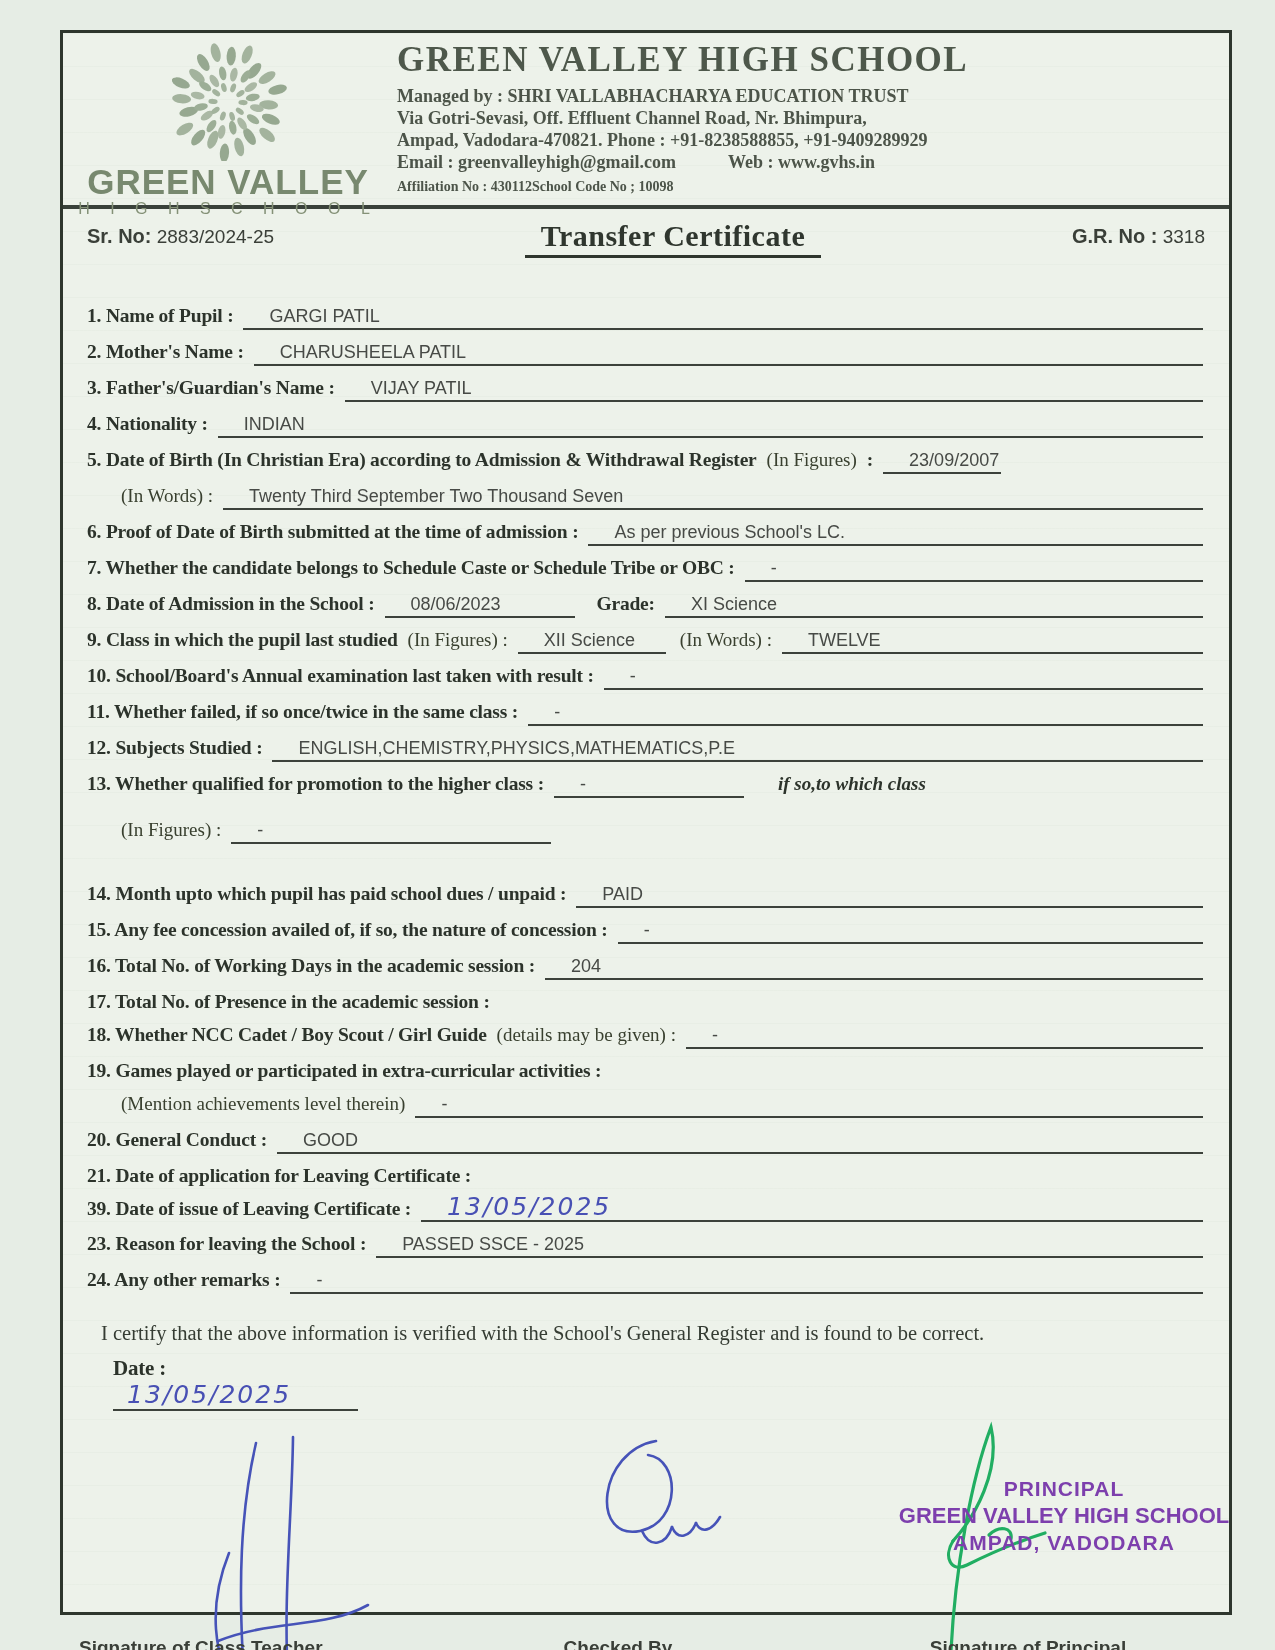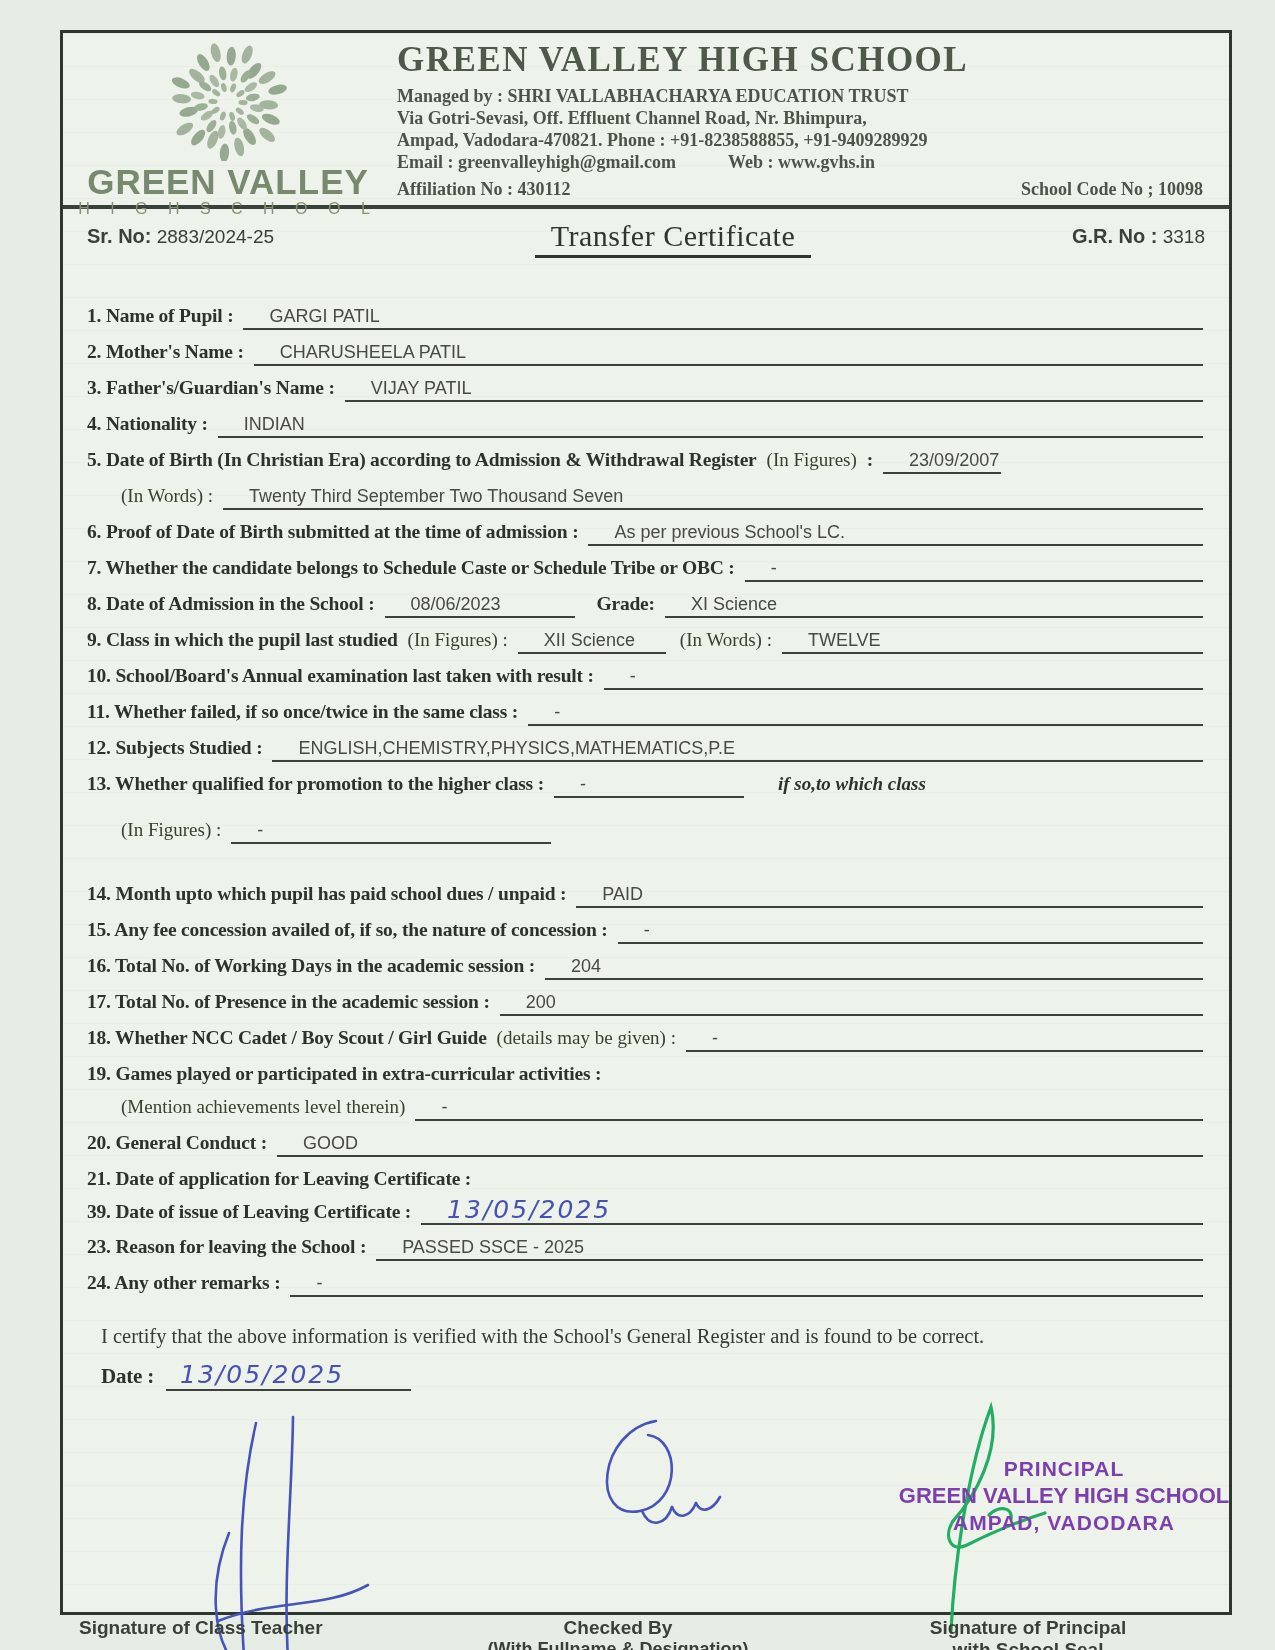--- a/index.html
+++ b/index.html
@@ -26,47 +26,47 @@
     font-size: 35px; color: #78896f; letter-spacing: 1px; line-height: 30px; margin-top: 2px; }
   .logo-sub { font-family: "Liberation Sans", sans-serif; font-size: 16px;
     color: #849177; letter-spacing: 8px; margin-top: 3px; }
   .hdr-right { flex: 1; padding-left: 14px; color: #4c5548; }
   .school-name { font-size: 35px; font-weight: bold; letter-spacing: 1.5px;
     color: #4e584b; line-height: 38px; }
   .hdr-line { font-size: 18px; font-weight: bold; line-height: 22px; color: #4c5449; }
   .hdr-line.first { margin-top: 6px; }
   .email-web { display: flex; }
   .email-web .web { margin-left: 52px; }
-  .affil-row { display: flex; justify-content: space-between; margin-top: 6px;
-    font-size: 18px; font-weight: bold; color: #4c5449; padding-right: 6px; }
+  .affil-row { display: flex; margin-top: 6px;
+    font-size: 14px; font-weight: bold; color: #4c5449; padding-right: 6px; }
   .hdr-sep { border: 0; border-top: 4px solid #39413a; margin: 0; }
   
   .title-row { display: flex; align-items: flex-start; padding: 10px 24px 0 24px; }
   .srno, .grno { font-family: "Liberation Sans", sans-serif; font-size: 19px; color: #3a3f38;
     white-space: nowrap; margin-top: 6px; }
   .srno b, .grno b { font-size: 20px; }
   .title-mid { flex: 1; text-align: center; }
-  .cert-title { display: inline-block; font-size: 30px; font-weight: normal; color: #2f362e;
+  .cert-title { display: inline-block; font-size: 30px; font-weight: bold; color: #2f362e;
     border-bottom: 3px solid #2f362e; padding: 0 16px 2px 16px; letter-spacing: 0.5px; }
   
   .fields { margin-top: 46px; padding: 0 26px 0 24px; }
   .row { display: flex; align-items: baseline; margin-top: 10px; }
   .row > * + * { margin-left: 10px; }
   .lab { font-weight: bold; font-size: 19.5px; color: #2c332b; line-height: 23px;
     letter-spacing: -0.2px; white-space: nowrap; }
   .plain { font-size: 19px; color: #39402f; line-height: 23px; white-space: nowrap; }
   .ital { font-size: 19px; font-weight: bold; font-style: italic; color: #2c332b; white-space: nowrap; }
   .val { border-bottom: 2px solid #3c423b; padding: 0 4px 1px 26px; white-space: nowrap; }
   .val.grow { flex: 1; }
   .val-text { font-family: "Liberation Sans", sans-serif; font-size: 18px; color: #474a46; }
   .hand .val-text { font-family: "DejaVu Sans", sans-serif; font-style: italic;
     font-size: 25px; color: #4850b4; letter-spacing: 2px; line-height: 18px; }
   
   .certify { margin: 28px 26px 0 38px; font-size: 20.5px; color: #353c33; }
-  .date-row { display: flex; align-items: baseline; margin: 12px 0 0 38px; }
+  .date-row { display: flex; align-items: baseline; margin: 12px 0 0 38px; flex-direction: column; }
   .date-row .lab { font-size: 21px; }
   .date-line { border-bottom: 2px solid #3c423b; width: 245px; margin-left: 12px;
     padding: 0 0 0 14px; white-space: nowrap; }
   .date-line span { font-family: "DejaVu Sans", sans-serif; font-style: italic;
     font-size: 25px; color: #4850b4; letter-spacing: 2px; }
   
   .sig-zone { position: relative; height: 290px; margin-top: 4px; }
   .sig-label { font-family: "Liberation Sans", sans-serif; font-weight: bold;
     font-size: 19px; color: #3a3f38; }
   .sig-teacher-lab { position: absolute; left: 16px; top: 222px; }
@@ -248,21 +248,20 @@
       <div class="row">
         <span class="lab">15. Any fee concession availed of, if so, the nature of concession :</span>
         <span class="val grow"><span class="val-text">-</span></span>
       </div>
       <div class="row">
         <span class="lab">16. Total No. of Working Days in the academic session :</span>
         <span class="val grow"><span class="val-text">204</span></span>
       </div>
       <div class="row">
         <span class="lab">17. Total No. of Presence in the academic session :</span>
-        <span class="val grow"><span class="val-text">200</span></span>
       </div>
       <div class="row">
         <span class="lab">18. Whether NCC Cadet / Boy Scout / Girl Guide</span>
         <span class="plain">(details may be given) :</span>
         <span class="val grow"><span class="val-text">-</span></span>
       </div>
       <div class="row">
         <span class="lab">19. Games played or participated in extra-curricular activities :</span>
       </div>
       <div class="row" style="padding-left: 34px;">

